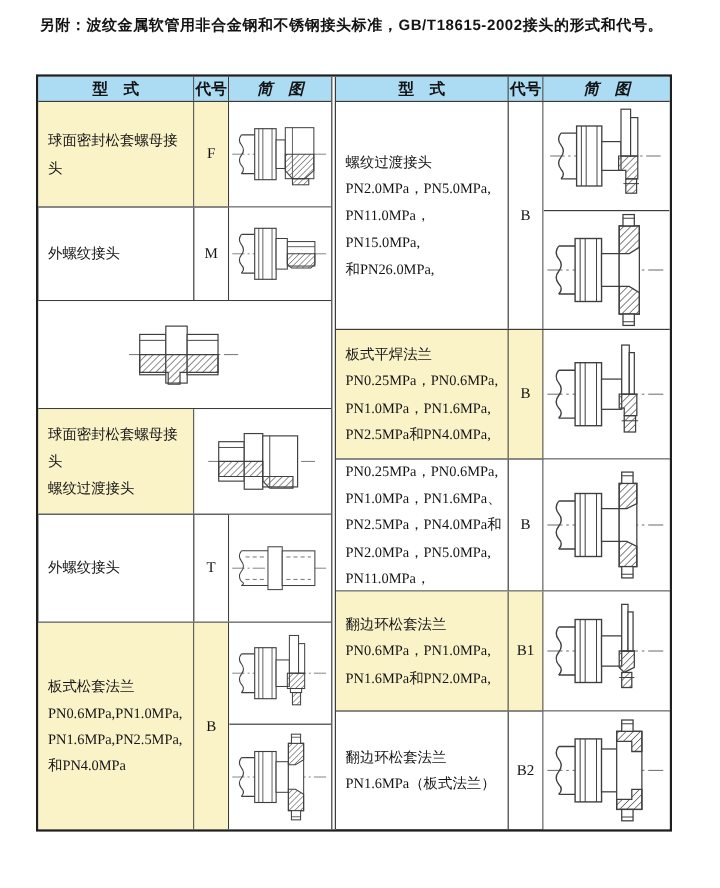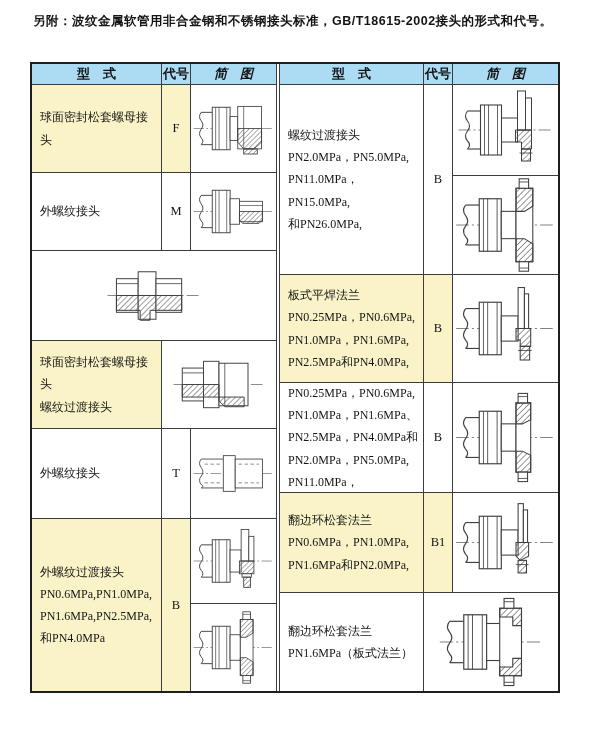--- a/index.html
+++ b/index.html
@@ -147,21 +147,21 @@
             <line x1="16" y1="34" x2="34" y2="34" stroke-width="0.7" stroke-dasharray="4 3"></line>
             <line x1="56" y1="34" x2="80" y2="34" stroke-width="0.7" stroke-dasharray="4 3"></line>
             <line x1="16" y1="56" x2="34" y2="56" stroke-width="0.7" stroke-dasharray="4 3"></line>
             <line x1="56" y1="56" x2="80" y2="56" stroke-width="0.7" stroke-dasharray="4 3"></line>
           </g>
         </svg>
       </div>
     </div>
 
     <div class="row" style="height:173px">
-      <div class="cell c-type hl">外螺纹过渡接头
+      <div class="cell c-type hl">板式松套法兰
 PN0.6MPa,PN1.0MPa,
 PN1.6MPa,PN2.5MPa,
 和PN4.0MPa</div>
       <div class="cell c-code hl">B</div>
       <div class="cell c-diag" style="padding:0">
         <div class="sub" style="height:84px">
           <svg class="dsvg" width="100%" height="100%" viewBox="0 0 100 90" preserveAspectRatio="xMidYMid meet">
             <use href="#g-center"></use>
               <use href="#g-hose"></use>
             <g stroke="#3f3f3f" stroke-width="1" fill="none">
@@ -310,20 +310,21 @@
             <rect x="62" y="62" width="8" height="12" fill="url(#hatch)"></rect>
             <line x1="60" y1="66" x2="72" y2="66" stroke-width="0.8"></line>
           </g>
         </svg>
       </div>
     </div>
 
     <div class="row" style="height:99px">
       <div class="cell c-type">翻边环松套法兰
 PN1.6MPa（板式法兰）</div>
+      <div class="cell c-code">B2</div>
       <div class="cell c-diag">
         <svg class="dsvg" width="100%" height="100%" viewBox="0 0 100 90" preserveAspectRatio="xMidYMid meet">
           <use href="#g-center"></use>
             <use href="#g-hose"></use>
           <g stroke="#3f3f3f" stroke-width="1" fill="none">
             <rect x="46" y="28" width="14" height="34" fill="#fff"></rect>
             <rect x="58" y="14" width="20" height="62" fill="#fff"></rect>
             <polygon points="58,14 78,14 78,30 70,30 70,22 58,22" fill="url(#hatch)"></polygon>
             <polygon points="58,68 70,68 70,60 78,60 78,76 58,76" fill="url(#hatch)"></polygon>
             <rect x="62" y="5" width="9" height="9" fill="#fff"></rect>

